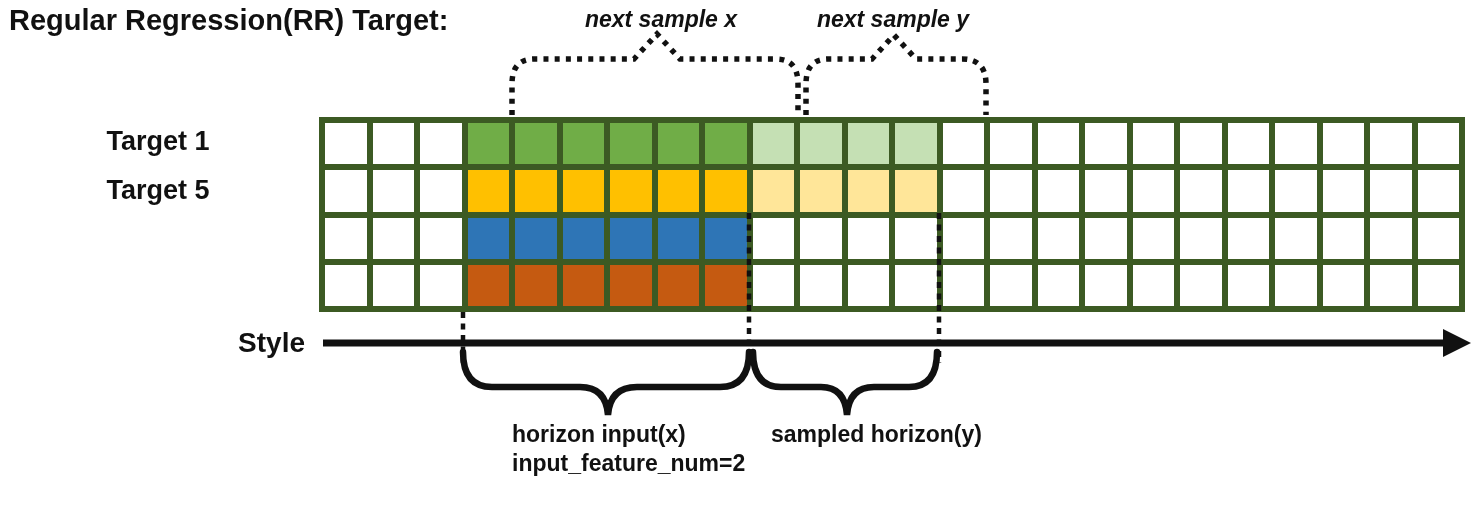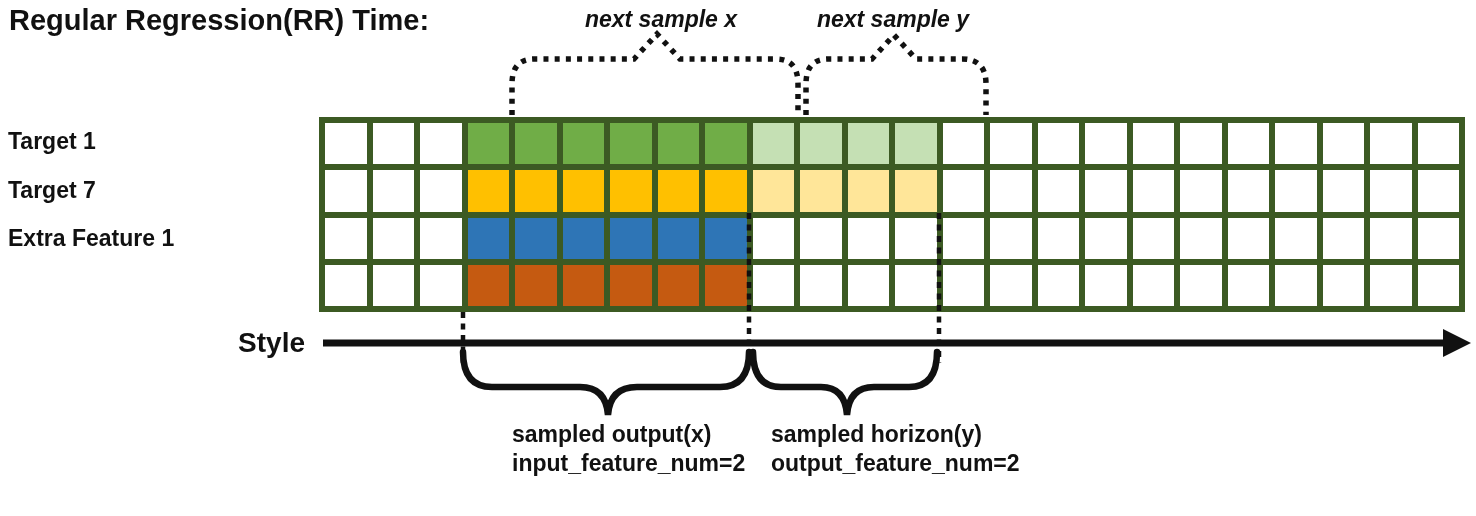--- a/index.html
+++ b/index.html
@@ -28,22 +28,22 @@
     box-sizing:border-box;
     padding:6px;
     display:grid;
     gap:6px;
   }
   .cell{width:100%;height:100%;}
   .row-label{
     position:absolute;
     width:300px;height:30px;line-height:30px;
     right:1168px;left:auto;
-    text-align:left;
-    font-size:23px;font-weight:bold;white-space:nowrap;
+    text-align:center;
+    font-size:27px;font-weight:bold;white-space:nowrap;
   }
   #row-label-0{top:126px;}
   #row-label-1{top:175px;}
   #row-label-2{top:223px;}
   #row-label-3{top:271px;}
   .time-label{
     position:absolute;left:205px;top:328px;width:100px;height:30px;
     line-height:30px;text-align:right;
     font-size:28px;font-weight:bold;
   }
@@ -54,28 +54,27 @@
     white-space:nowrap;
   }
   #input-ann{left:512px;}
   #output-ann{left:771px;}
 </style>
 </head>
 <body>
 
 <div id="canvas">
 
-  <div class="title">Regular Regression(RR) Time:</div>
+  <div class="title">Regular Regression(RR) Target:</div>
 
   <div class="top-label" id="nsy-label">next sample y</div>
   <div class="top-label" id="nsx-label">next sample x</div>
 
   <div class="row-label" id="row-label-0">Target 1</div>
-  <div class="row-label" id="row-label-1">Target 7</div>
-  <div class="row-label" id="row-label-2">Extra Feature 1</div>
+  <div class="row-label" id="row-label-1">Target 5</div>
 
   <div class="grid" style="background: rgb(60, 90, 35); grid-template-columns: repeat(24, 1fr); grid-template-rows: repeat(4, 1fr);">
       <div class="cell" style="background: rgb(255, 255, 255);"></div>
       <div class="cell" style="background: rgb(255, 255, 255);"></div>
       <div class="cell" style="background: rgb(255, 255, 255);"></div>
       <div class="cell" style="background: rgb(112, 173, 71);"></div>
       <div class="cell" style="background: rgb(112, 173, 71);"></div>
       <div class="cell" style="background: rgb(112, 173, 71);"></div>
       <div class="cell" style="background: rgb(112, 173, 71);"></div>
       <div class="cell" style="background: rgb(112, 173, 71);"></div>
@@ -183,21 +182,20 @@
 
     <line x1="323" y1="343" x2="1446" y2="343" stroke="#111" stroke-width="7"></line>
     <polygon points="1443,329 1471,343 1443,357" fill="#111"></polygon>
 
     <path d="M463,352 Q463,387 492,387 H580 Q606,387 608,415 Q610,387 637,387 H720 Q749,387 749,352" fill="none" stroke="#111" stroke-width="6.5" stroke-linecap="round"></path>
 
     <path d="M753,352 Q753,387 781,387 H821 Q845,387 847,415 Q849,387 874,387 H909 Q937,387 937,352" fill="none" stroke="#111" stroke-width="6.5" stroke-linecap="round"></path>
   </svg>
 
   <div class="ann-block" id="input-ann">
-    <div>sampled output(x)</div>
+    <div>horizon input(x)</div>
     <div>input_feature_num=2</div>
   </div>
   <div class="ann-block" id="output-ann">
     <div>sampled horizon(y)</div>
-    <div>output_feature_num=2</div>
   </div>
 
 </div>
 
 </body></html>

